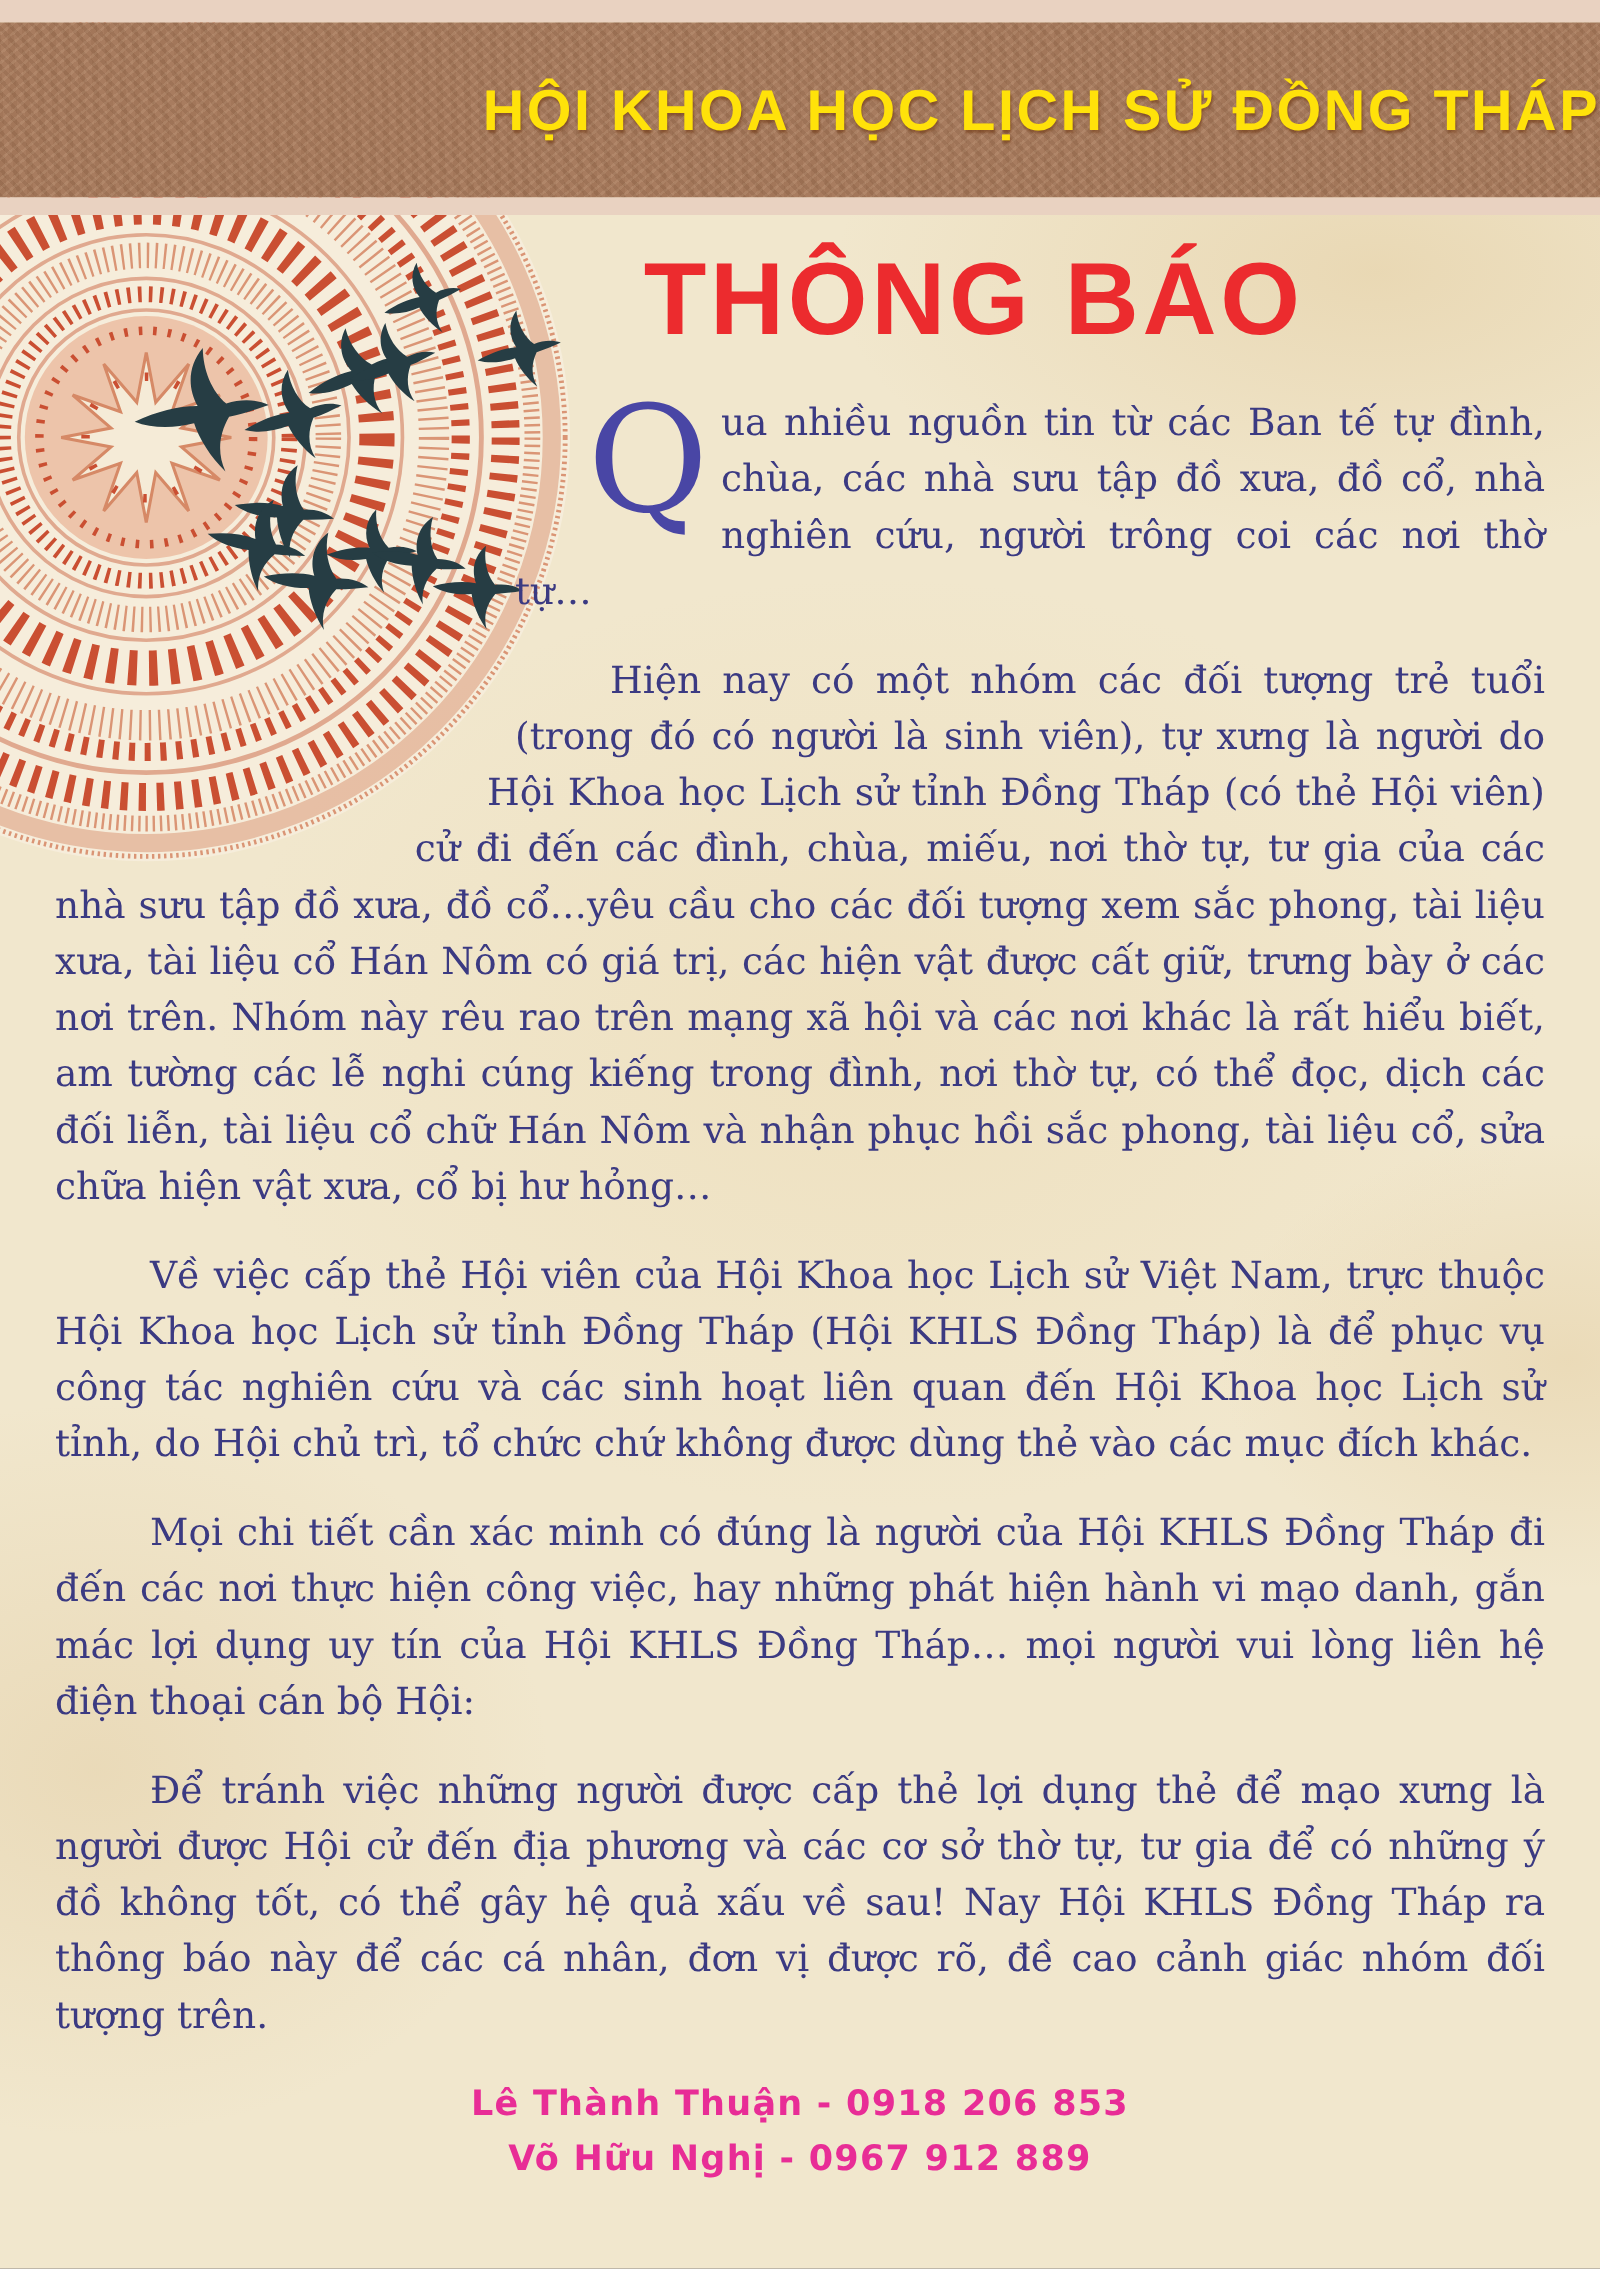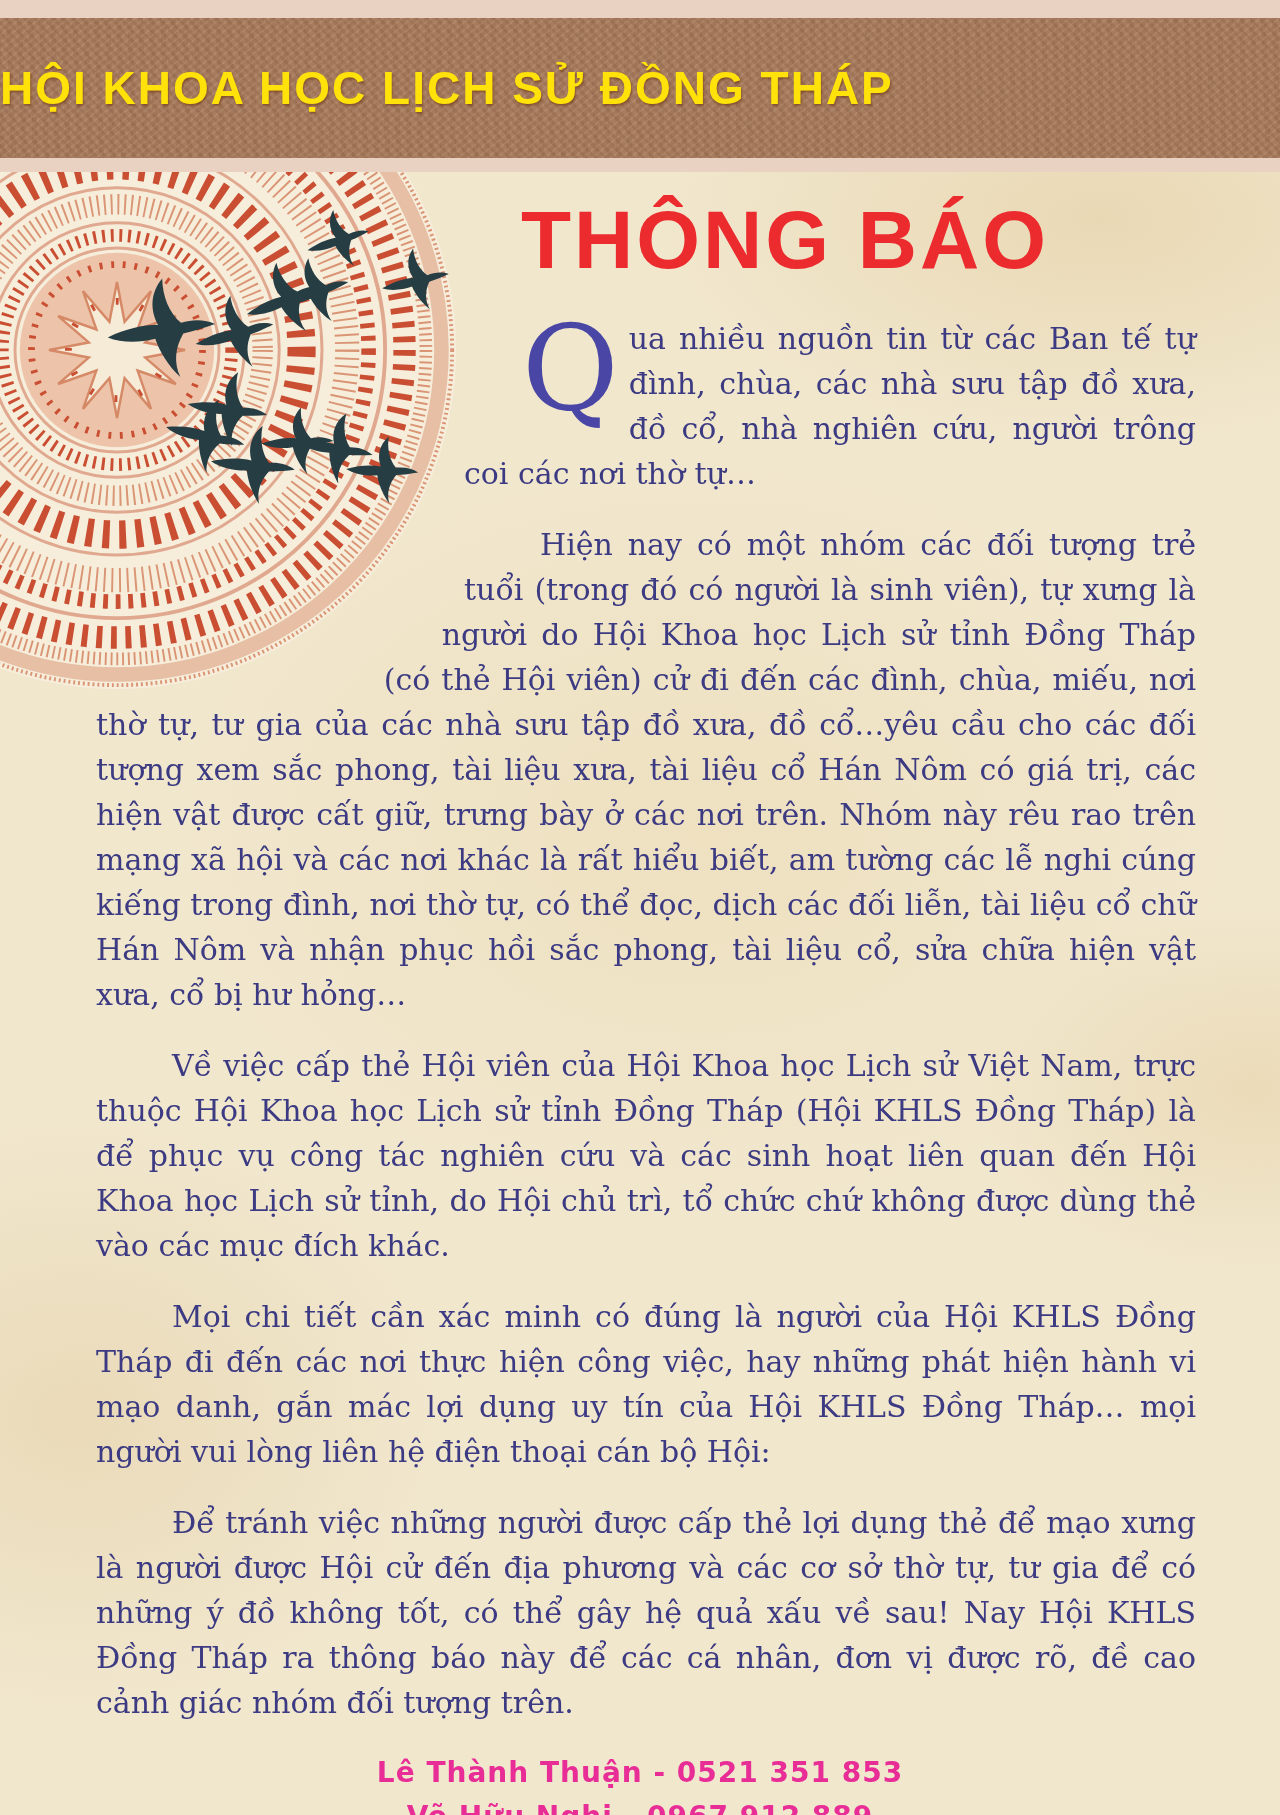--- a/index.html
+++ b/index.html
@@ -23,21 +23,21 @@
   }
   .strip.bottom{height:14px;}
   .banner{
     position:relative;z-index:5;
     width:100%;height:140px;
     background:
       repeating-linear-gradient(47deg, rgba(72,38,14,.10) 0 3px, rgba(0,0,0,0) 3px 7px),
       repeating-linear-gradient(-39deg, rgba(255,228,196,.10) 0 2px, rgba(0,0,0,0) 2px 6px),
       repeating-linear-gradient(88deg, rgba(96,52,22,.08) 0 5px, rgba(0,0,0,0) 5px 11px),
       #a87c5f;
-    display:flex;align-items:center;justify-content:flex-start;
+    display:flex;align-items:center;justify-content:flex-end;
   }
   .banner-title{
     font-family:"Liberation Sans", sans-serif;
     font-weight:bold;
     font-size:46px;
     letter-spacing:2px;
     color:#ffe20a;
     text-shadow:1px 2px 2px rgba(105,48,10,.5);
     white-space:nowrap;
   }
@@ -46,25 +46,24 @@
     position:absolute;left:-223px;top:10px;
     width:680px;height:680px;z-index:0;opacity:.93;
   }
   .birds{
     position:absolute;left:0;top:190px;
     width:470px;height:410px;z-index:1;
   }
   
   .content{
     position:relative;z-index:2;
-    padding:0 84px;
+    padding:0 44px;
     color:#3b3a82;
     font-size:30px;line-height:45px;
     text-align:justify;
-    margin-left:12px;
   }
   .wrap-shim{
     float:left;
     width:452px;height:478px;
     margin-left:-84px;
     shape-outside:circle(347px at 105px 168px);
   }
   h1.notice-title{
     font-family:"Liberation Sans", sans-serif;
     font-weight:bold;
@@ -159,17 +158,17 @@
     <p class="indent">Hiện nay có một nhóm các đối tượng trẻ tuổi (trong đó có người là sinh viên), tự xưng là người do Hội Khoa học Lịch sử tỉnh Đồng Tháp (có thẻ Hội viên) cử đi đến các đình, chùa, miếu, nơi thờ tự, tư gia của các nhà sưu tập đồ xưa, đồ cổ…yêu cầu cho các đối tượng xem sắc phong, tài liệu xưa, tài liệu cổ Hán Nôm có giá trị, các hiện vật được cất giữ, trưng bày ở các nơi trên. Nhóm này rêu rao trên mạng xã hội và các nơi khác là rất hiểu biết, am tường các lễ nghi cúng kiếng trong đình, nơi thờ tự, có thể đọc, dịch các đối liễn, tài liệu cổ chữ Hán Nôm và nhận phục hồi sắc phong, tài liệu cổ, sửa chữa hiện vật xưa, cổ bị hư hỏng…</p>
 
     <p class="indent">Về việc cấp thẻ Hội viên của Hội Khoa học Lịch sử Việt Nam, trực thuộc Hội Khoa học Lịch sử tỉnh Đồng Tháp (Hội KHLS Đồng Tháp) là để phục vụ công tác nghiên cứu và các sinh hoạt liên quan đến Hội Khoa học Lịch sử tỉnh, do Hội chủ trì, tổ chức chứ không được dùng thẻ vào các mục đích khác.</p>
 
     <p class="indent">Mọi chi tiết cần xác minh có đúng là người của Hội KHLS Đồng Tháp đi đến các nơi thực hiện công việc, hay những phát hiện hành vi mạo danh, gắn mác lợi dụng uy tín của Hội KHLS Đồng Tháp… mọi người vui lòng liên hệ điện thoại cán bộ Hội:</p>
 
     <p class="indent">Để tránh việc những người được cấp thẻ lợi dụng thẻ để mạo xưng là người được Hội cử đến địa phương và các cơ sở thờ tự, tư gia để có những ý đồ không tốt, có thể gây hệ quả xấu về sau! Nay Hội KHLS Đồng Tháp ra thông báo này để các cá nhân, đơn vị được rõ, đề cao cảnh giác nhóm đối tượng trên.</p>
   </div>
 
   <div class="contacts">
-    <div>Lê Thành Thuận - 0521 351 853</div>
+    <div>Lê Thành Thuận - 0918 206 853</div>
     <div>Võ Hữu Nghị - 0967 912 889</div>
   </div>
 
 </div>
 
 </body></html>

